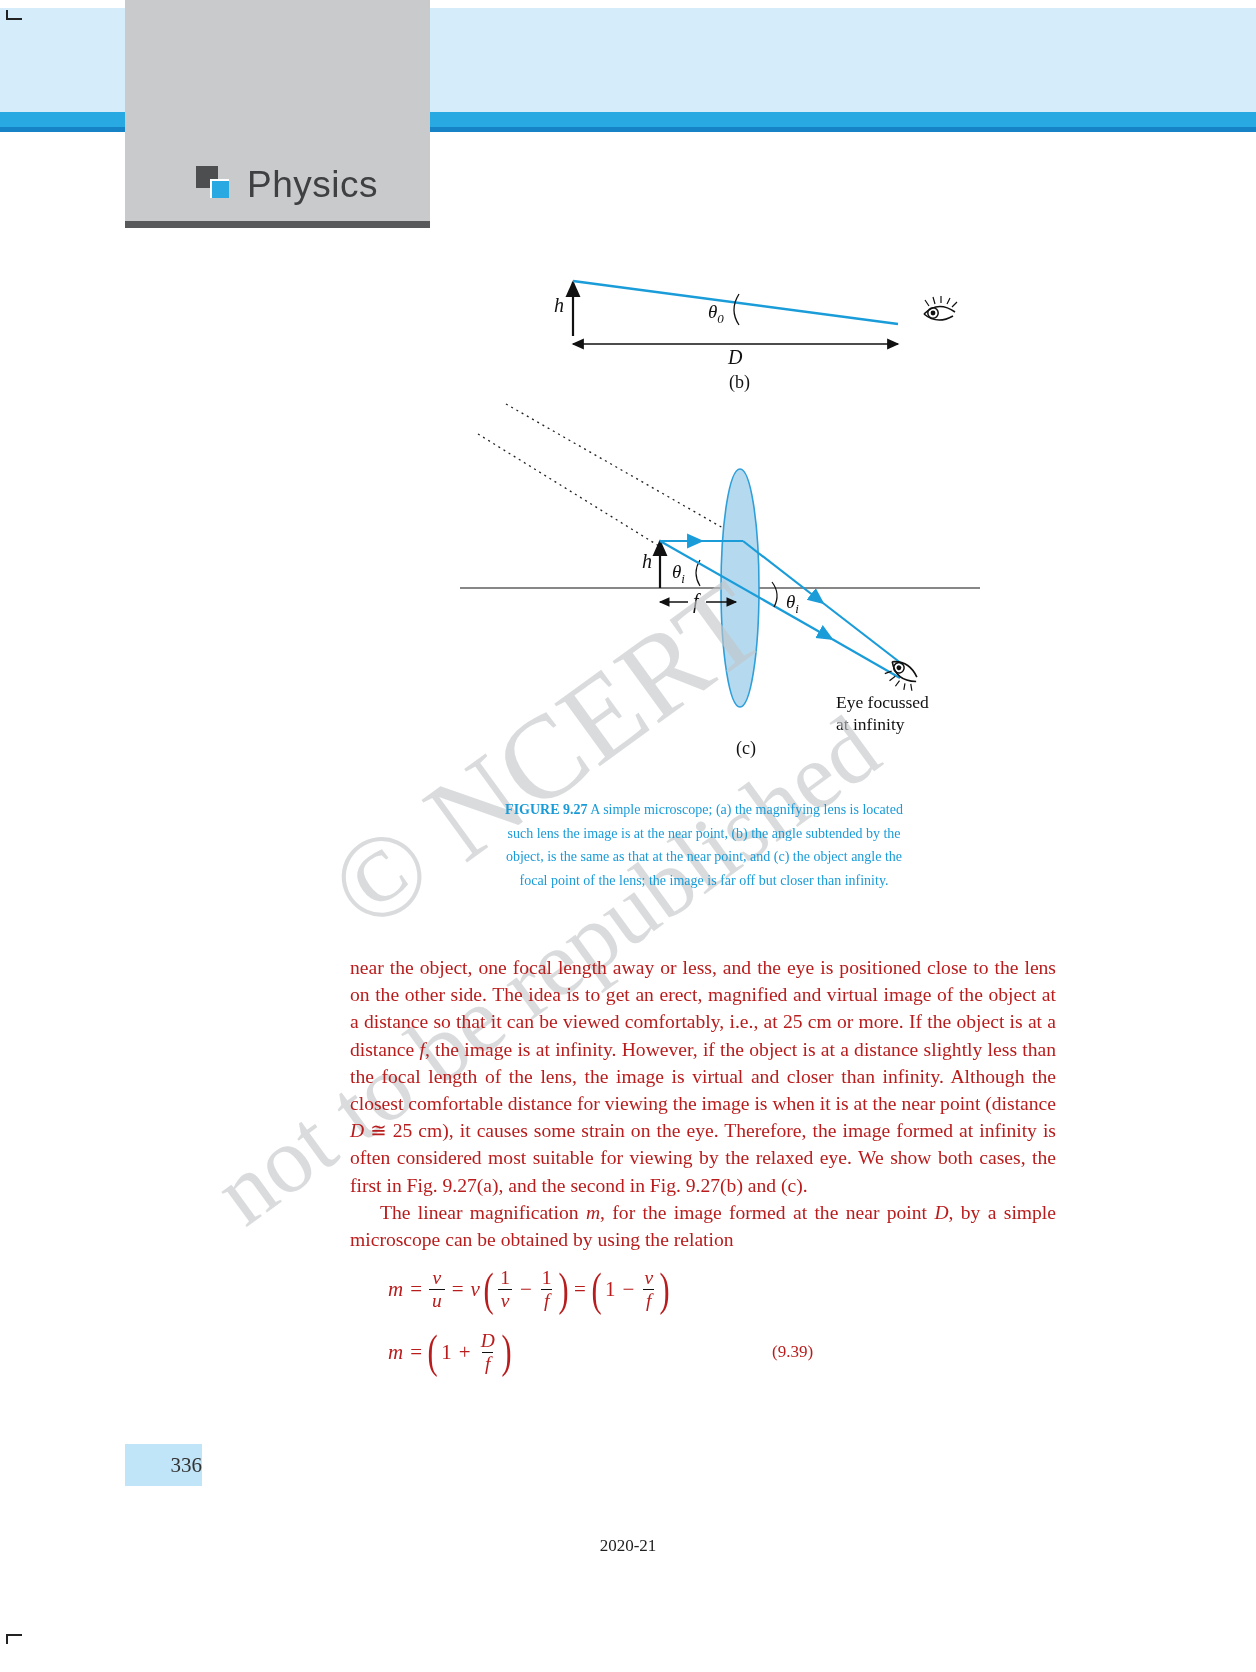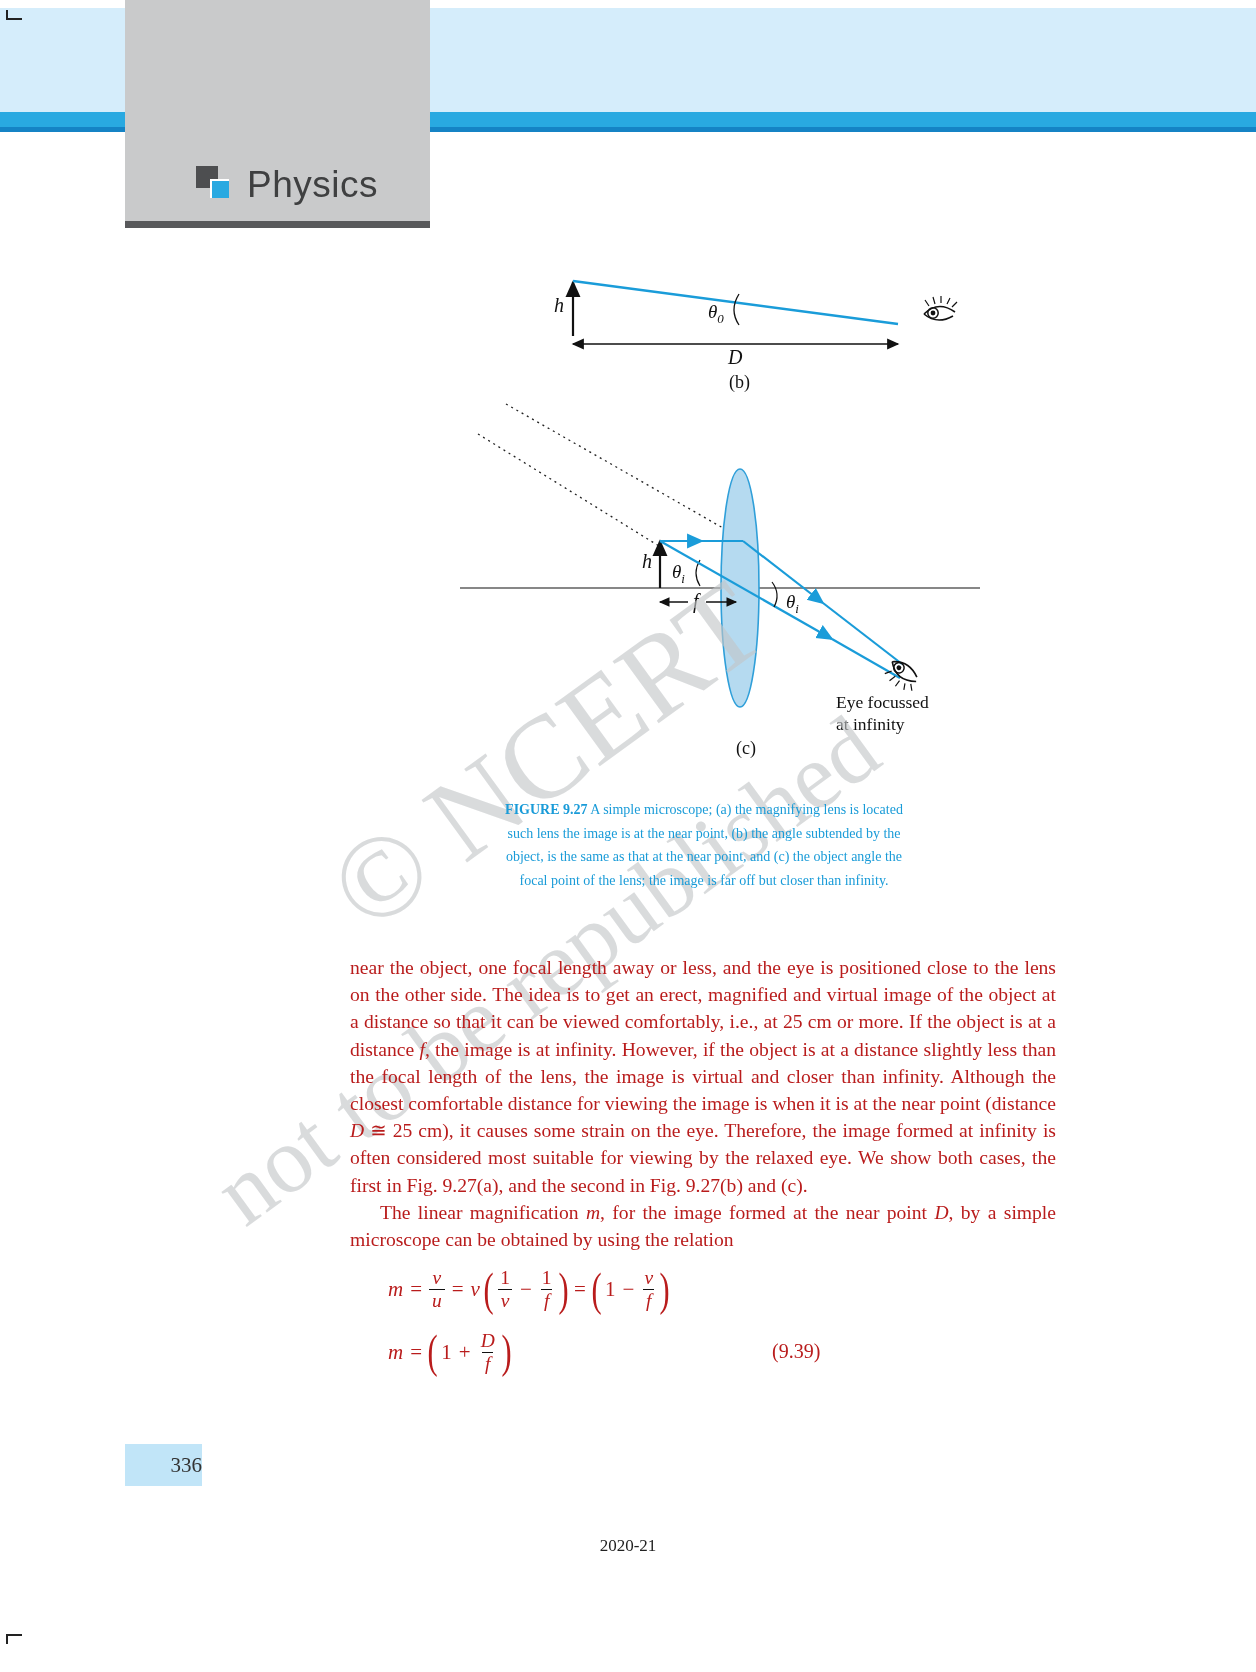--- a/index.html
+++ b/index.html
@@ -52,21 +52,21 @@
 
   
   .equation { display:flex; align-items:center; gap:5px; font-size:21px; font-style:normal; }
   .eq1 { margin:14px 0 10px 38px; }
   .eq2 { margin:18px 0 0 38px; position:relative; width:640px; }
   .frac { display:inline-flex; flex-direction:column; align-items:center; line-height:1.12; font-size:19.5px; }
   .frac .fn { padding:0 3px; display:block; }
   .frac .fd { padding:0 3px; display:block; border-top:1.3px solid #111; }
   .bigp { font-size:46px; display:inline-block; transform:scaleX(0.66); line-height:0; margin:0 -4px; font-style:normal; }
   .op { margin:0 2px; }
-  .eqnum { position:absolute; left:384px; top:50%; transform:translateY(-50%); font-size:20px; }
+  .eqnum { position:absolute; left:384px; top:50%; transform:translateY(-50%); font-size:17px; }
 
   
   .page-num-box { position:absolute; left:125px; top:1444px; width:77px; height:42px; background:#c1e5f8;
                   z-index:3; display:flex; align-items:center; justify-content:flex-end; font-size:21px; color:#333; }
   .footer-year { position:absolute; left:0; top:1536px; width:100%; text-align:center; font-size:17px; color:#222; z-index:3; }
 </style>
 </head>
 <body>
 
 <div class="page">

